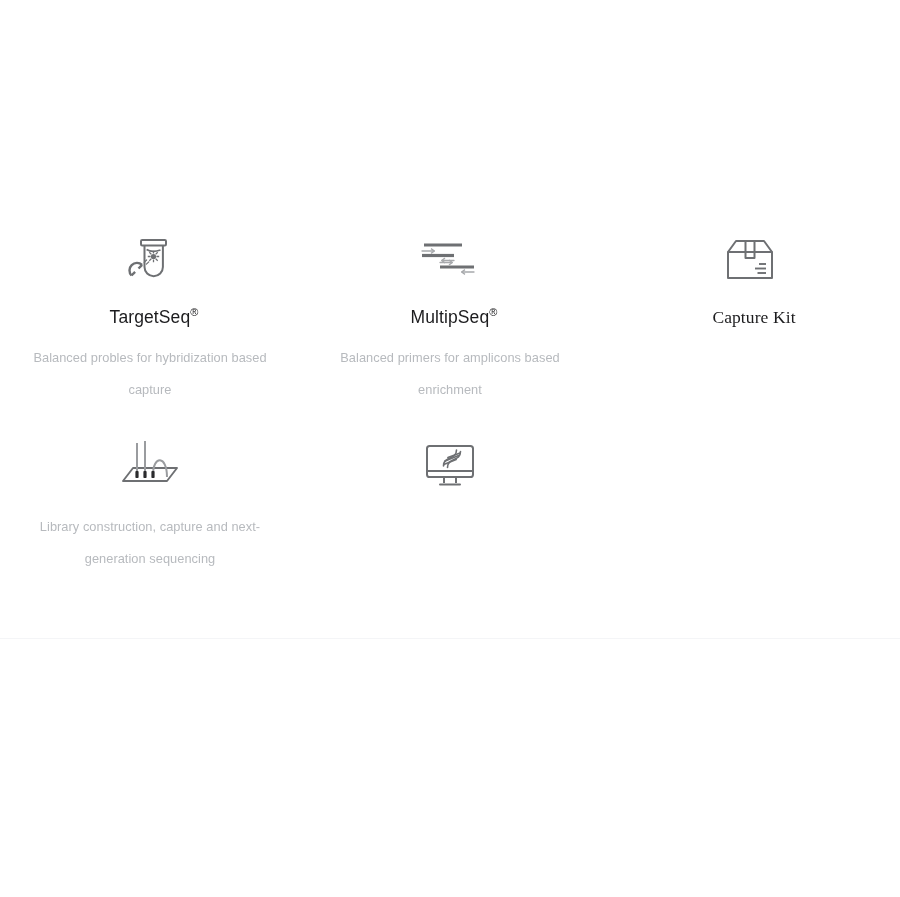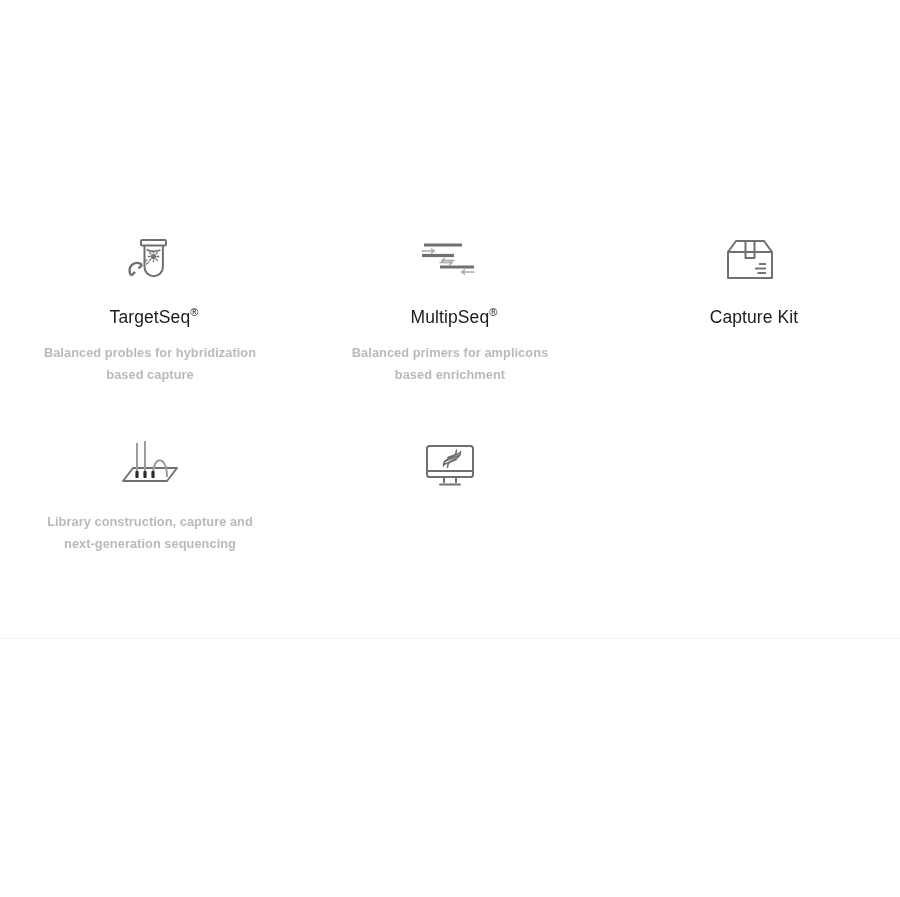--- a/index.html
+++ b/index.html
@@ -69,30 +69,31 @@
   }
 
   .feature-title .reg {
     font-size: 11px;
     vertical-align: super;
     line-height: 0;
   }
 
   .feature-desc {
     font-size: 12.8px;
-    line-height: 22px;
+    line-height: 32px;
     color: #b7babe;
-    font-weight: 700;
+    font-weight: 400;
     margin: 0;
     max-width: 236px;
     letter-spacing: 0.05px;
   }
 
   .row2 .feature-title {
     margin-bottom: 13px;
+    font-family: Liberation Serif, serif;
   }
 
   .divider {
     position: absolute;
     top: 638px;
     left: 0;
     width: 900px;
     height: 1px;
     background: #f4f5f7;
   }

